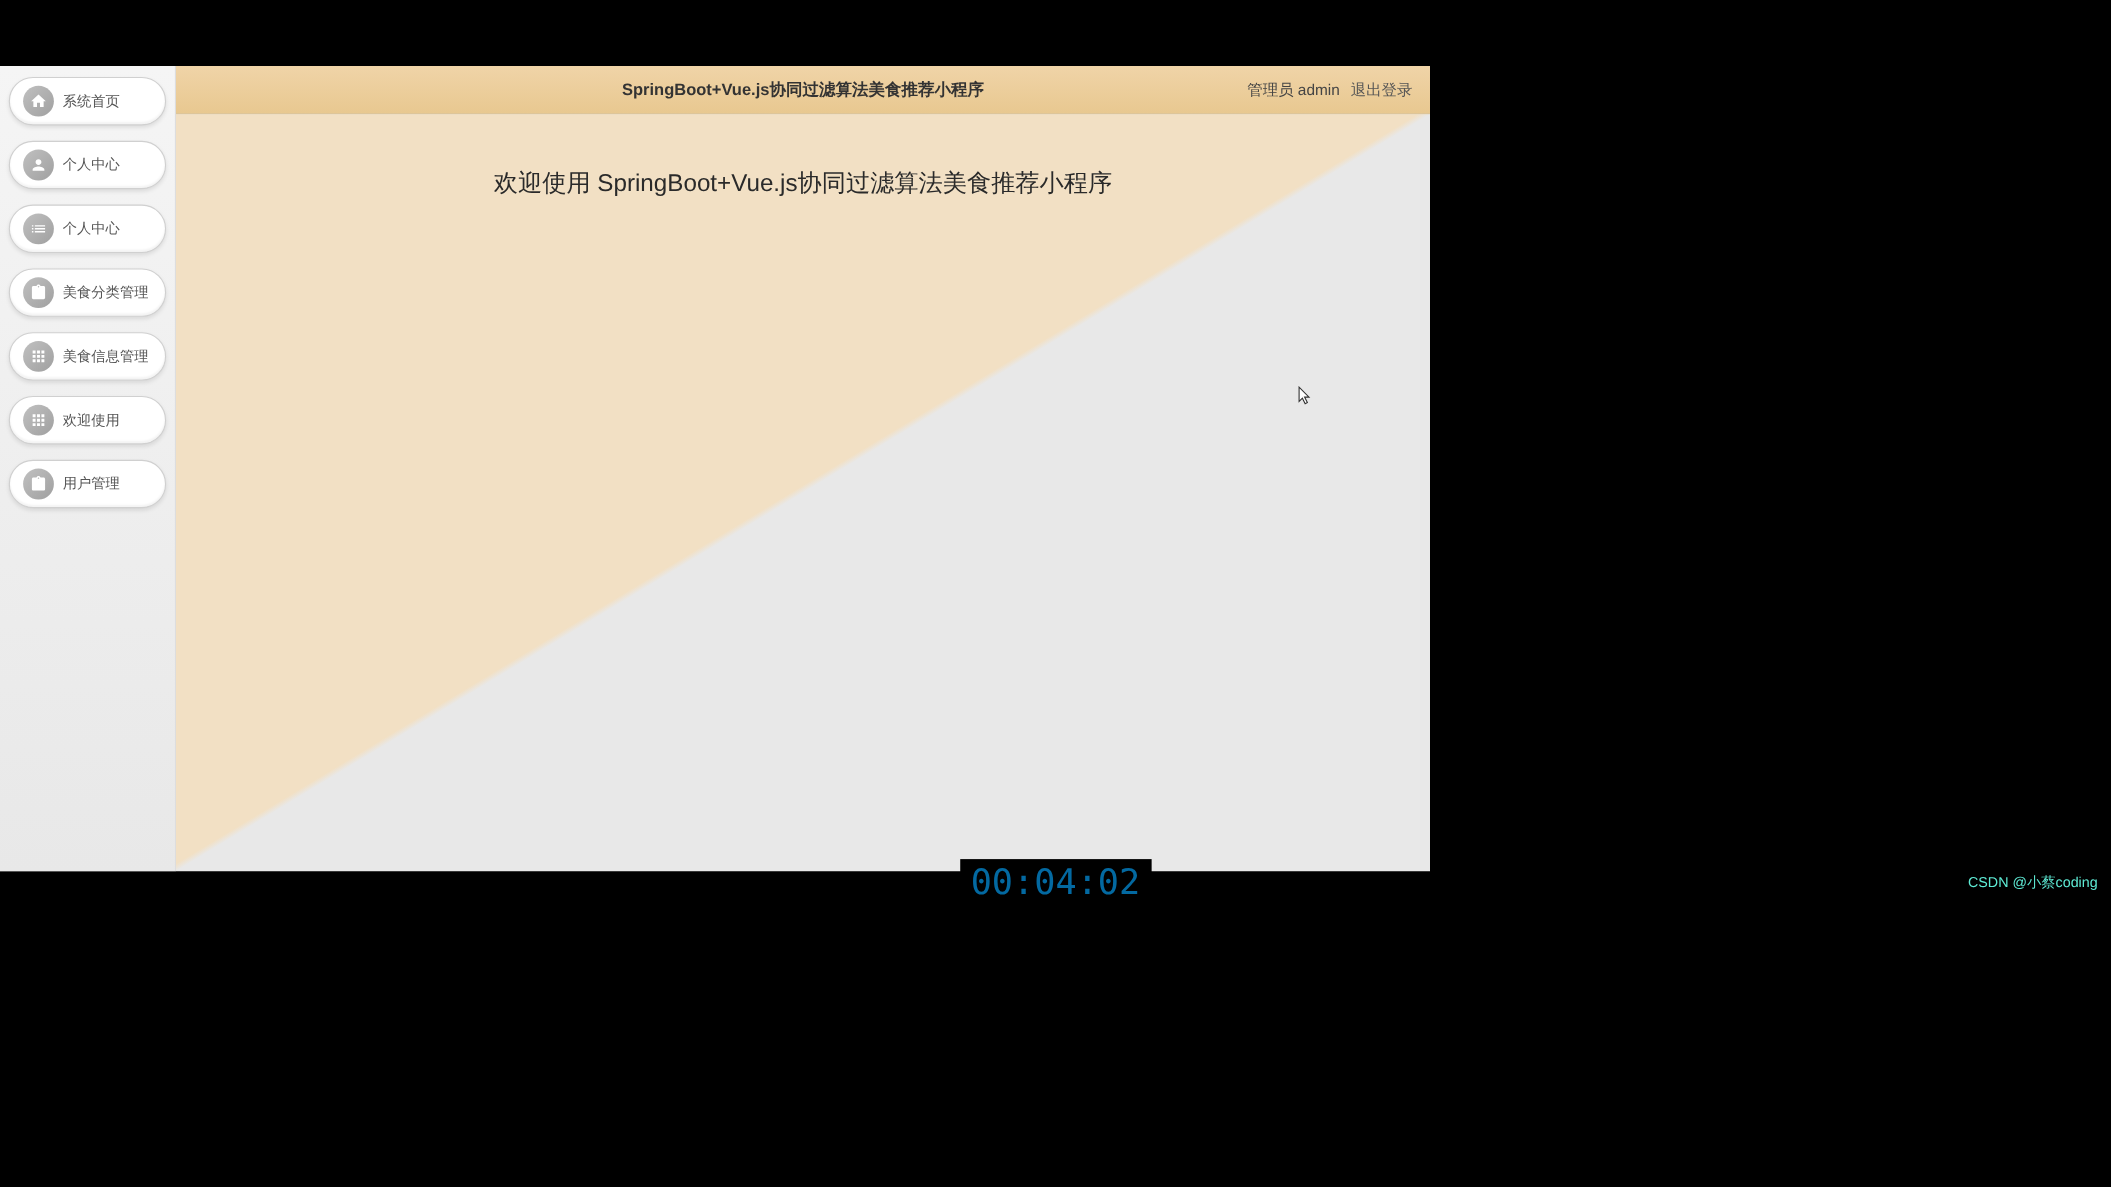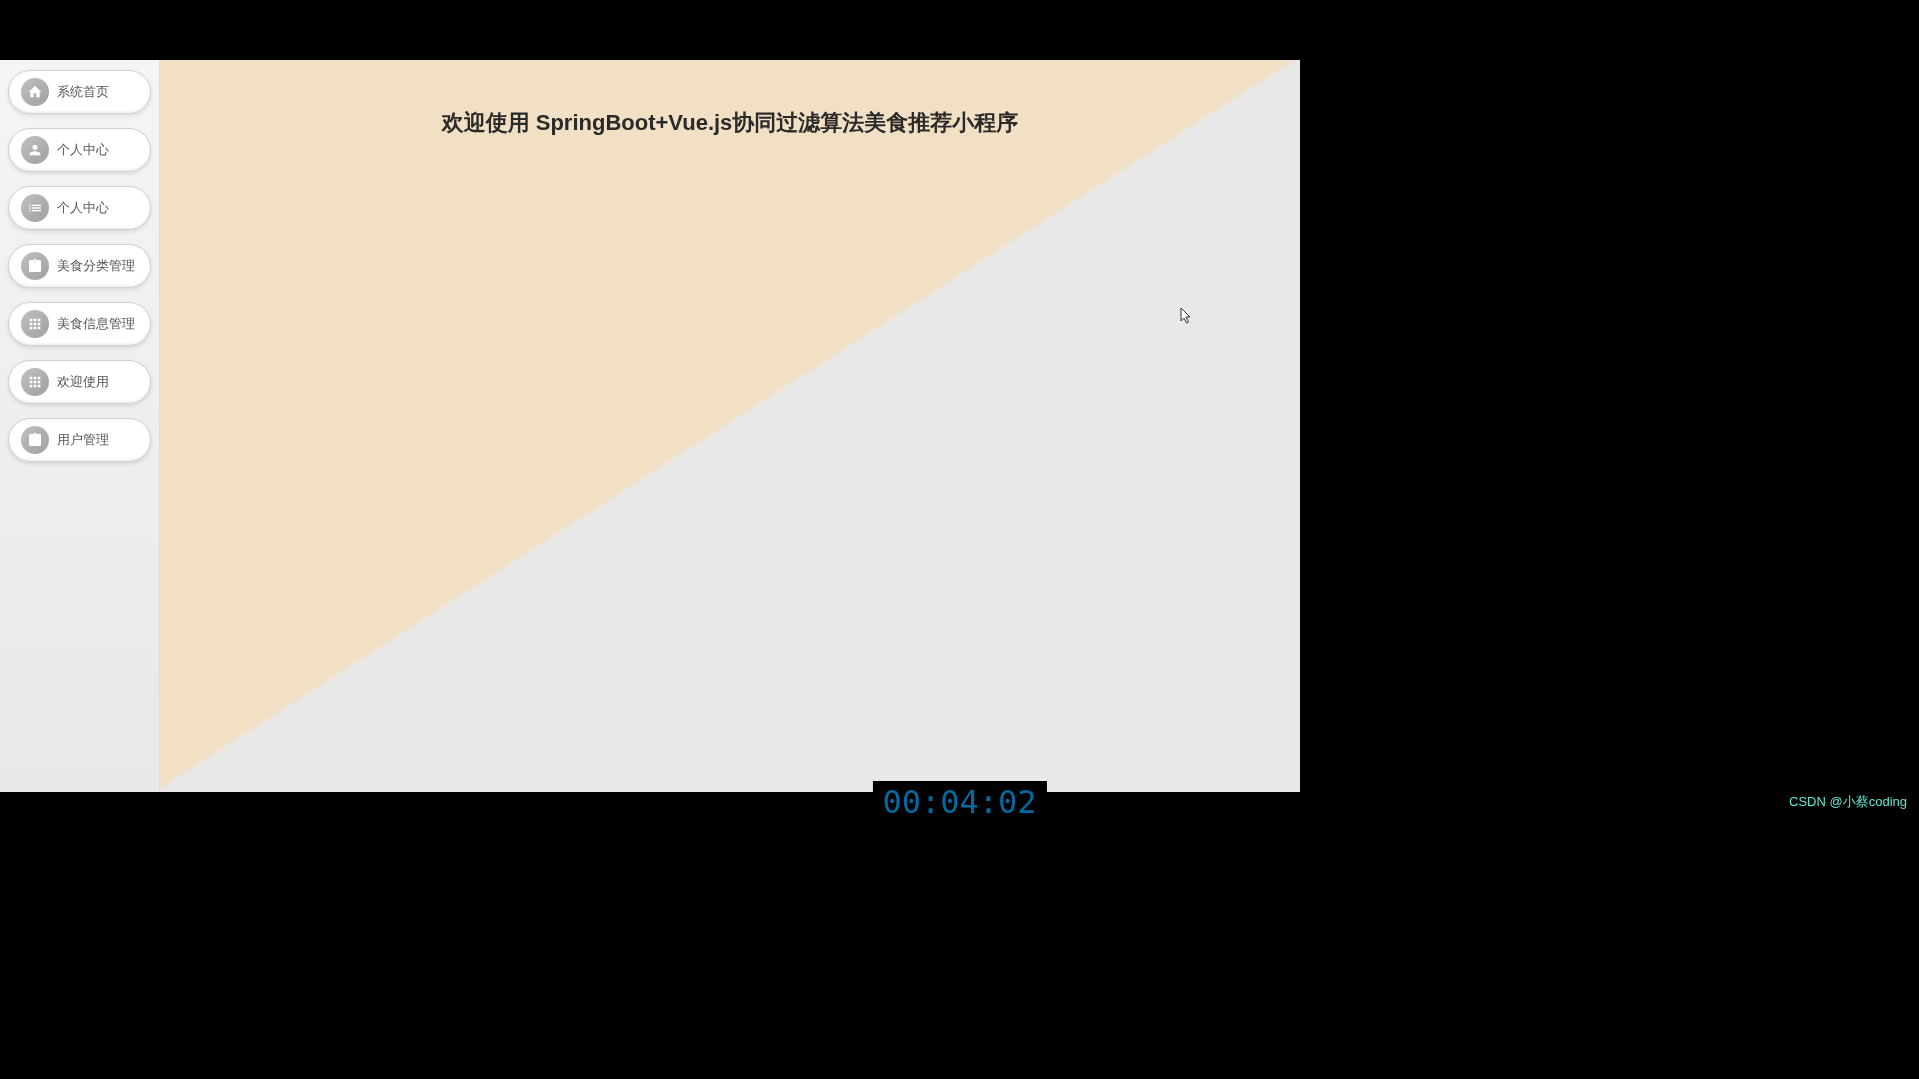--- a/index.html
+++ b/index.html
@@ -141,21 +141,21 @@
     }
     
     .breadcrumb-current {
       color: #999;
     }
     
     .welcome-title {
       text-align: center;
       margin-top: 48px;
       font-size: 22px;
-      font-weight: bold;
+      font-weight: normal;
       color: #2a2a2a;
     }
     
     .cursor-pointer {
       position: absolute;
       top: 247px;
       left: 1020px;
       pointer-events: none;
     }
     
@@ -251,20 +251,30 @@
             <path d="M19 3h-4.18C14.4 1.84 13.3 1 12 1c-1.3 0-2.4.84-2.82 2H5c-1.1 0-2 .9-2 2v14c0 1.1.9 2 2 2h14c1.1 0 2-.9 2-2V5c0-1.1-.9-2-2-2zm-7 0c.55 0 1 .45 1 1s-.45 1-1 1-1-.45-1-1 .45-1 1-1z"></path>
           </svg>
       </span>
       <span class="sidebar-label">用户管理</span>
     </div>
 
   </div>
 
   <div class="main-area">
 
+    <div class="header-bar">
+      <div class="header-title">SpringBoot+Vue.js协同过滤算法美食推荐小程序</div>
+      <div class="header-right">
+        <span class="header-user">
+          <span>管理员</span>
+          <span>admin</span>
+        </span>
+        <span class="header-logout">退出登录</span>
+      </div>
+    </div>
 
     <div class="content-area">
 
 
       <h1 class="welcome-title">欢迎使用 SpringBoot+Vue.js协同过滤算法美食推荐小程序</h1>
 
       <div class="cursor-pointer">
         <svg viewBox="0 0 14 18">
             <path d="M1 1 L1 14 L4 11 L6.5 16 L8.5 15 L6 10 L10 10 Z" fill="#fff" stroke="#333" stroke-width="1"></path>
           </svg>

